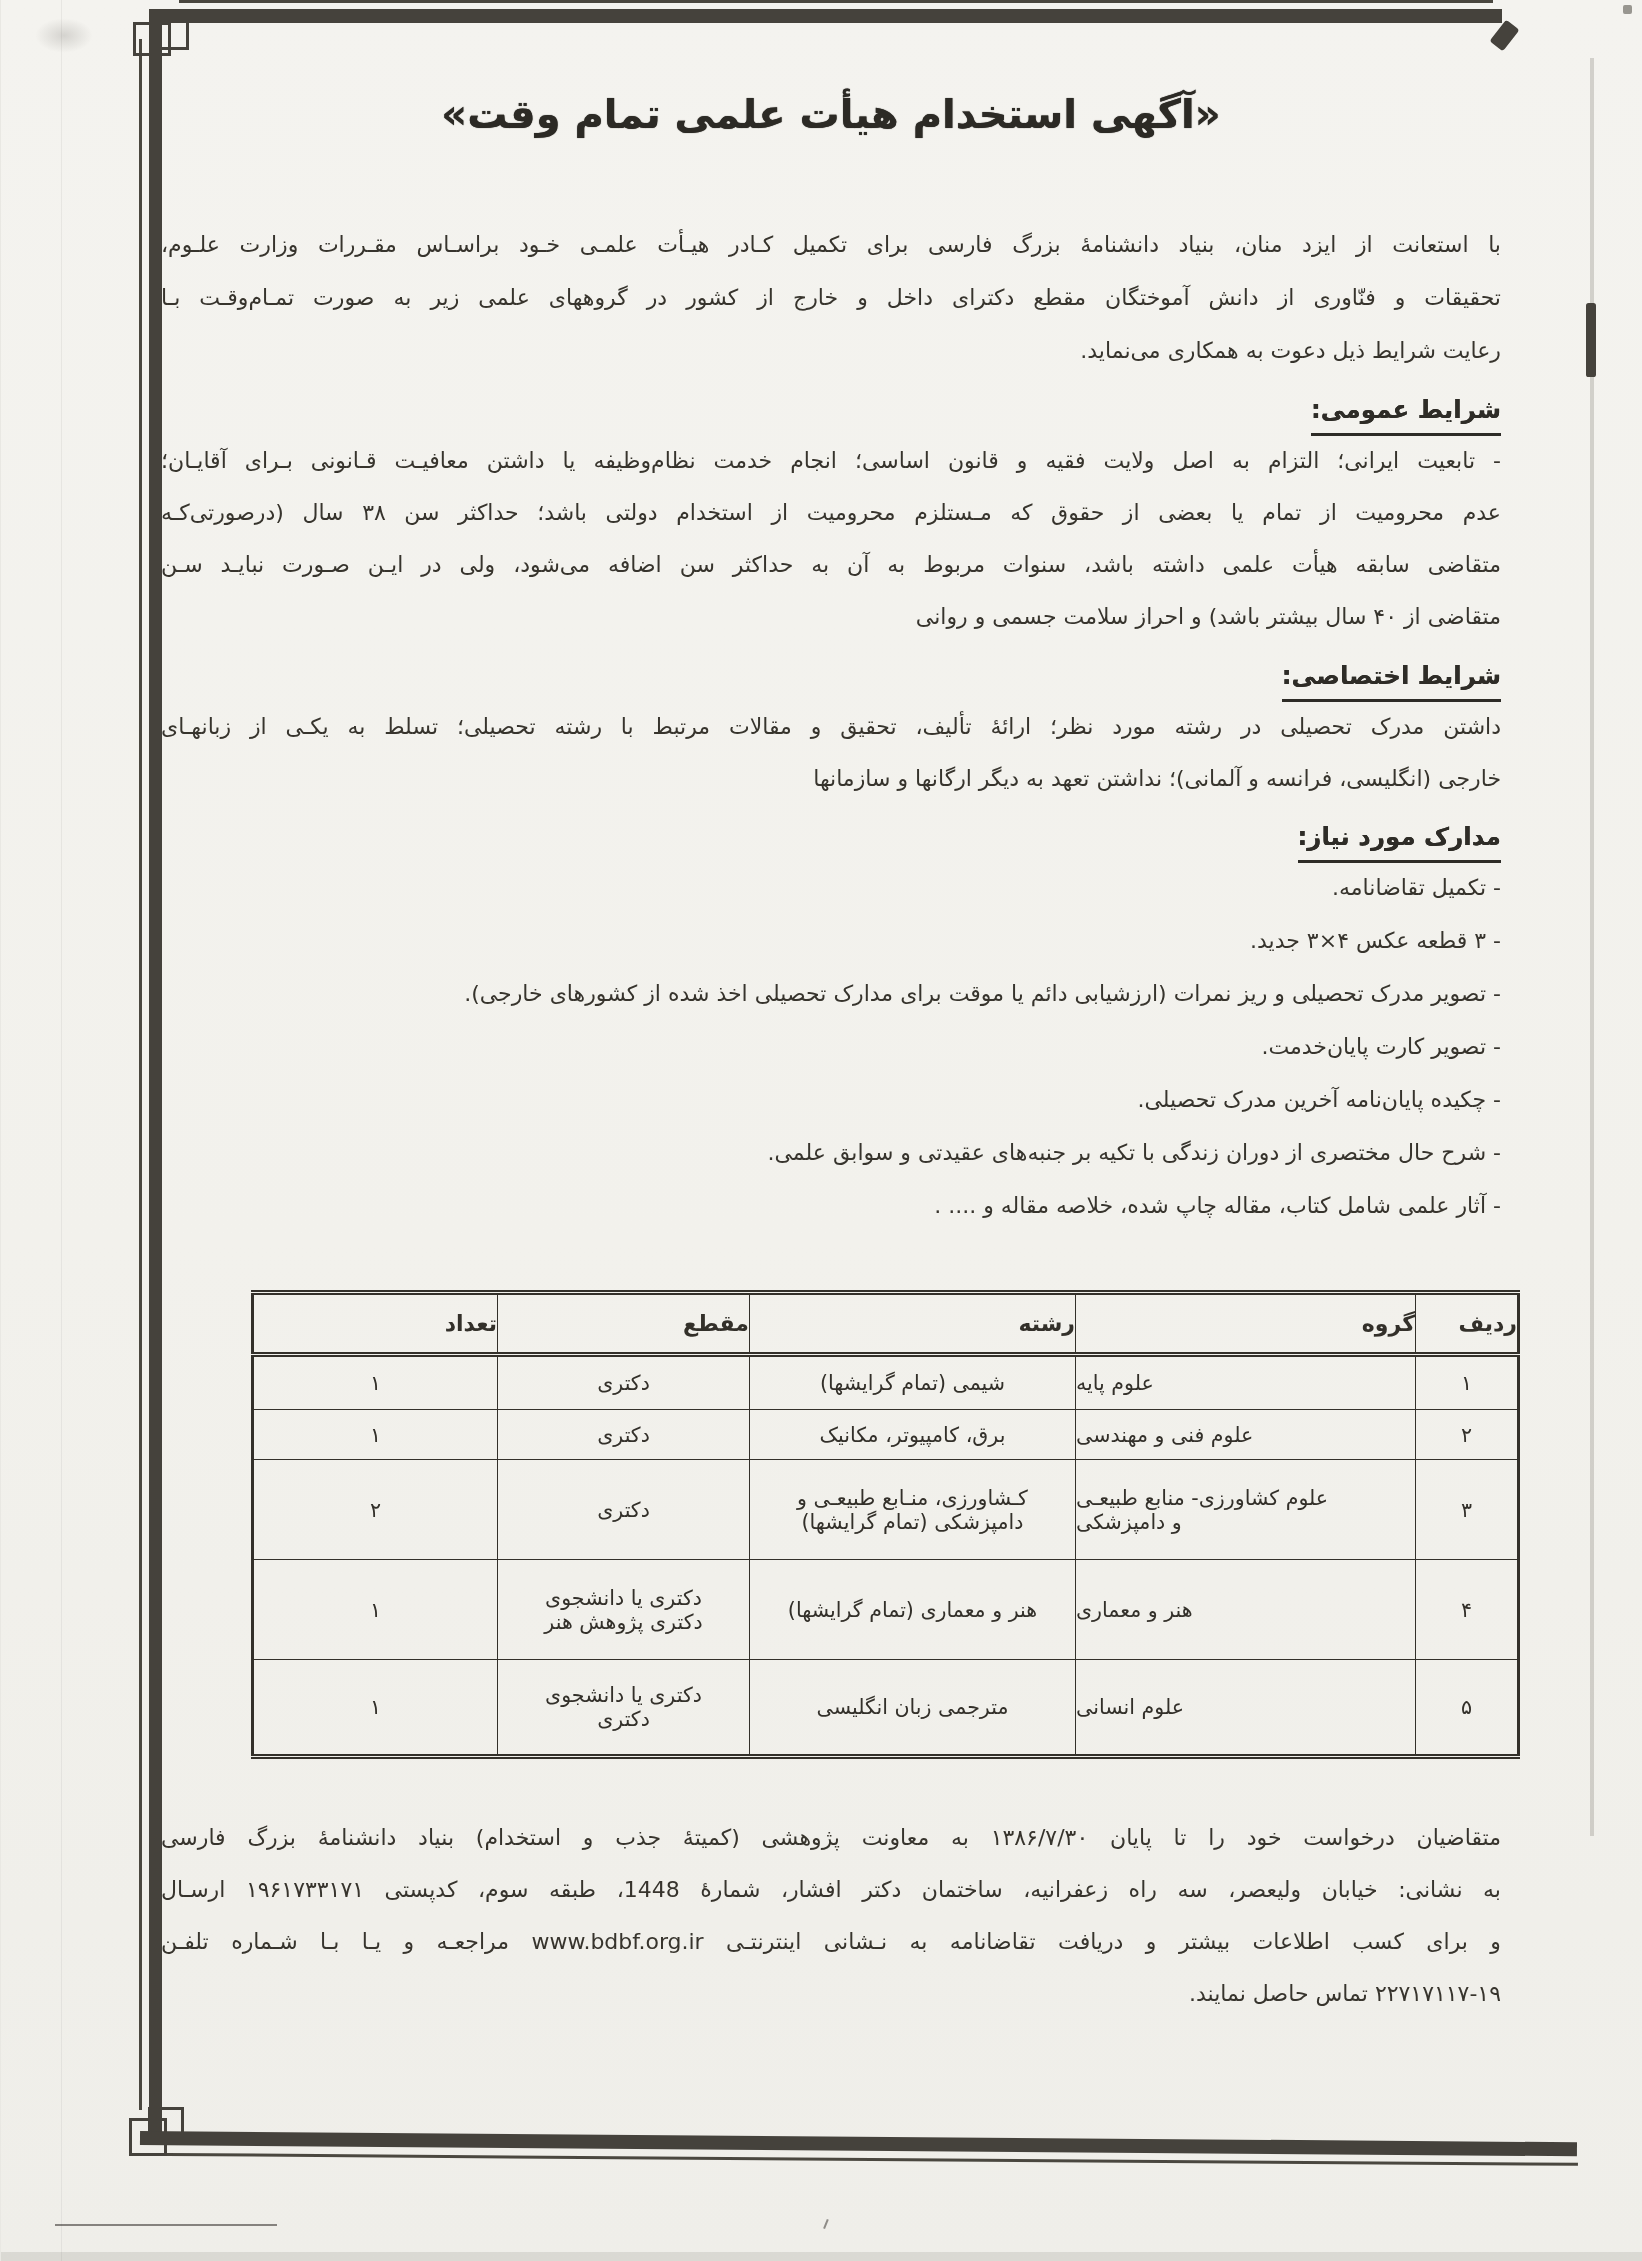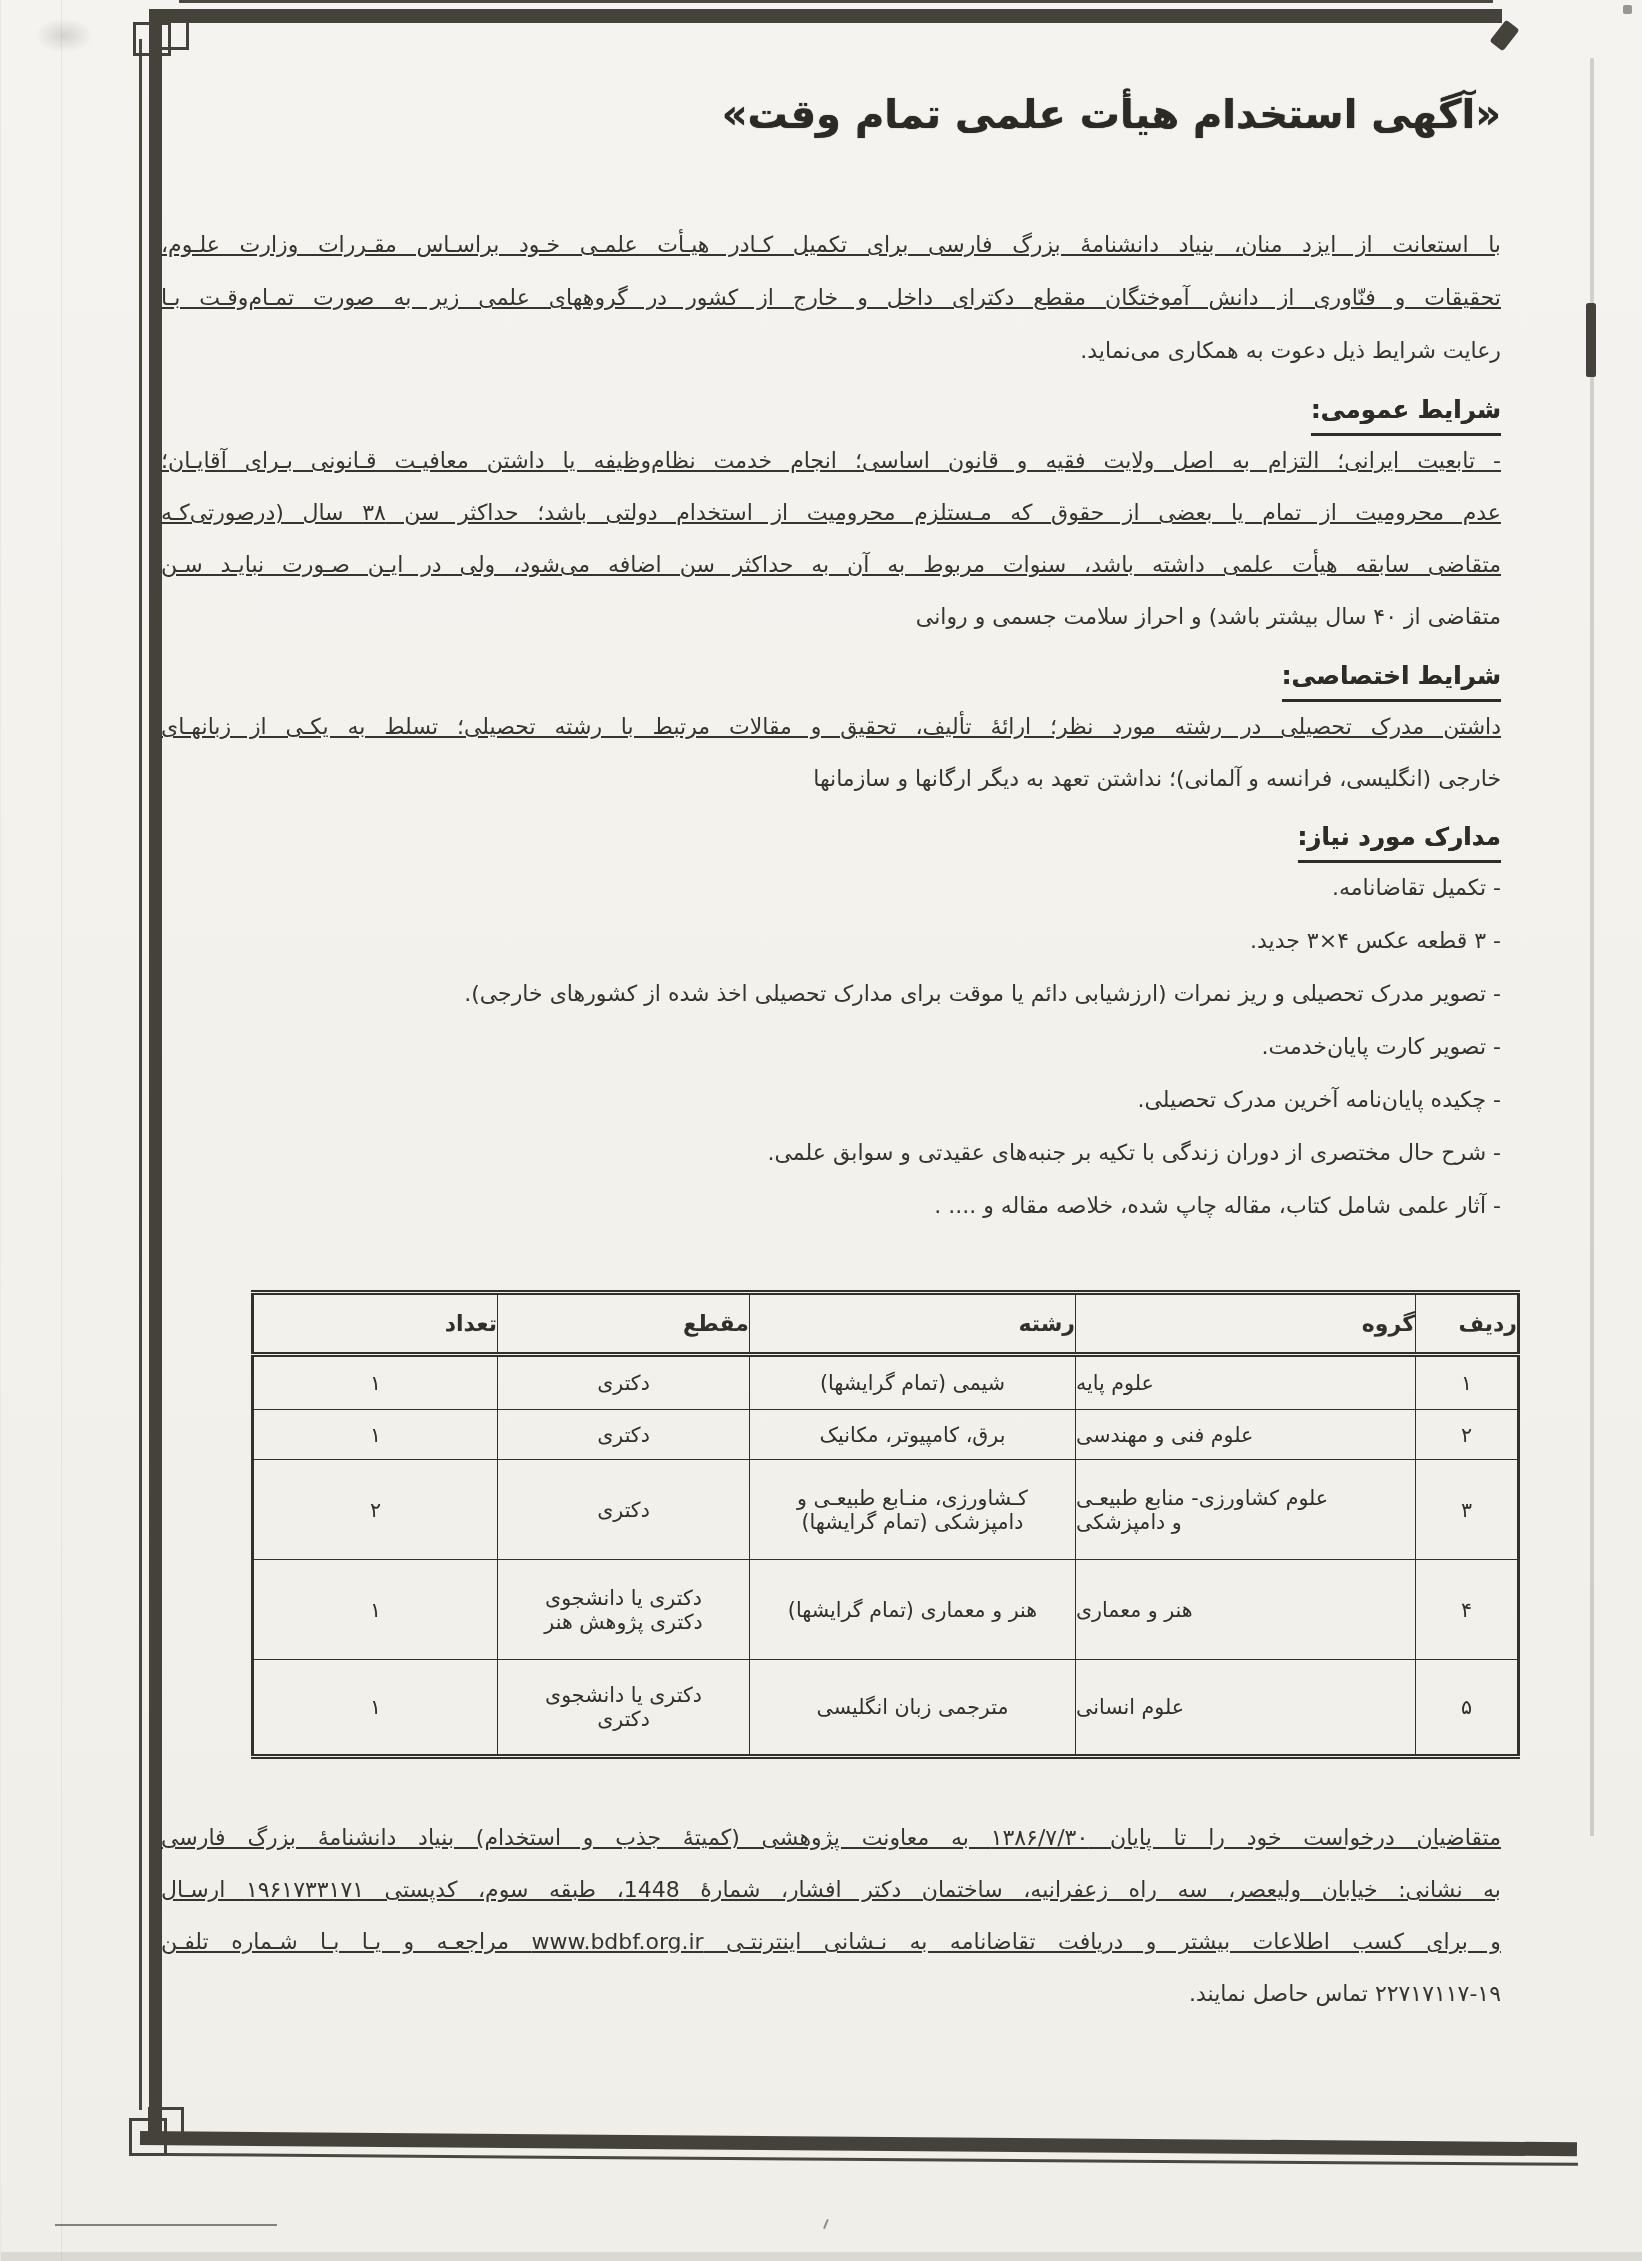--- a/index.html
+++ b/index.html
@@ -16,24 +16,24 @@
   
   .fr{position:absolute;background:#45423c;}
   .fr-thin{background:#4a473f;}
   .sq{position:absolute;border:3.2px solid #45423c;background:transparent;}
   .blob{position:absolute;background:#45423c;border-radius:3.2px;transform:rotate(38deg);}
   .right-faint{position:absolute;background:rgba(90,85,78,0.22);}
   
   .blk{position:absolute;left:161px;width:1340px;direction:rtl;}
   .tl{font-size:22px;color:#37342d;height:53px;line-height:53px;white-space:nowrap;}
   .lh80 .tl{height:52px;line-height:52px;}
-  .j{text-align:justify;text-align-last:justify;white-space:normal;text-decoration:underline;}
+  .j{text-align:justify;text-align-last:justify;white-space:normal;}
   .rl{text-align:right;}
   .title{
-    text-align:right;font-size:40px;font-weight:bold;color:#2c2a25;
+    text-align:center;font-size:40px;font-weight:bold;color:#2c2a25;
     height:64px;line-height:64px;text-shadow:0 0 0.9px #2c2a25;
   }
   .hblock{text-align:right;height:45px;line-height:36px;}
   .hd{
     display:inline-block;font-size:24.5px;font-weight:bold;color:#2e2c27;
     border-bottom:3.2px solid #2e2c27;padding-bottom:5px;text-shadow:0 0 0.5px #2e2c27;
   }
   
   table.pos{
     position:absolute;top:1290px;left:251px;width:1265px;

